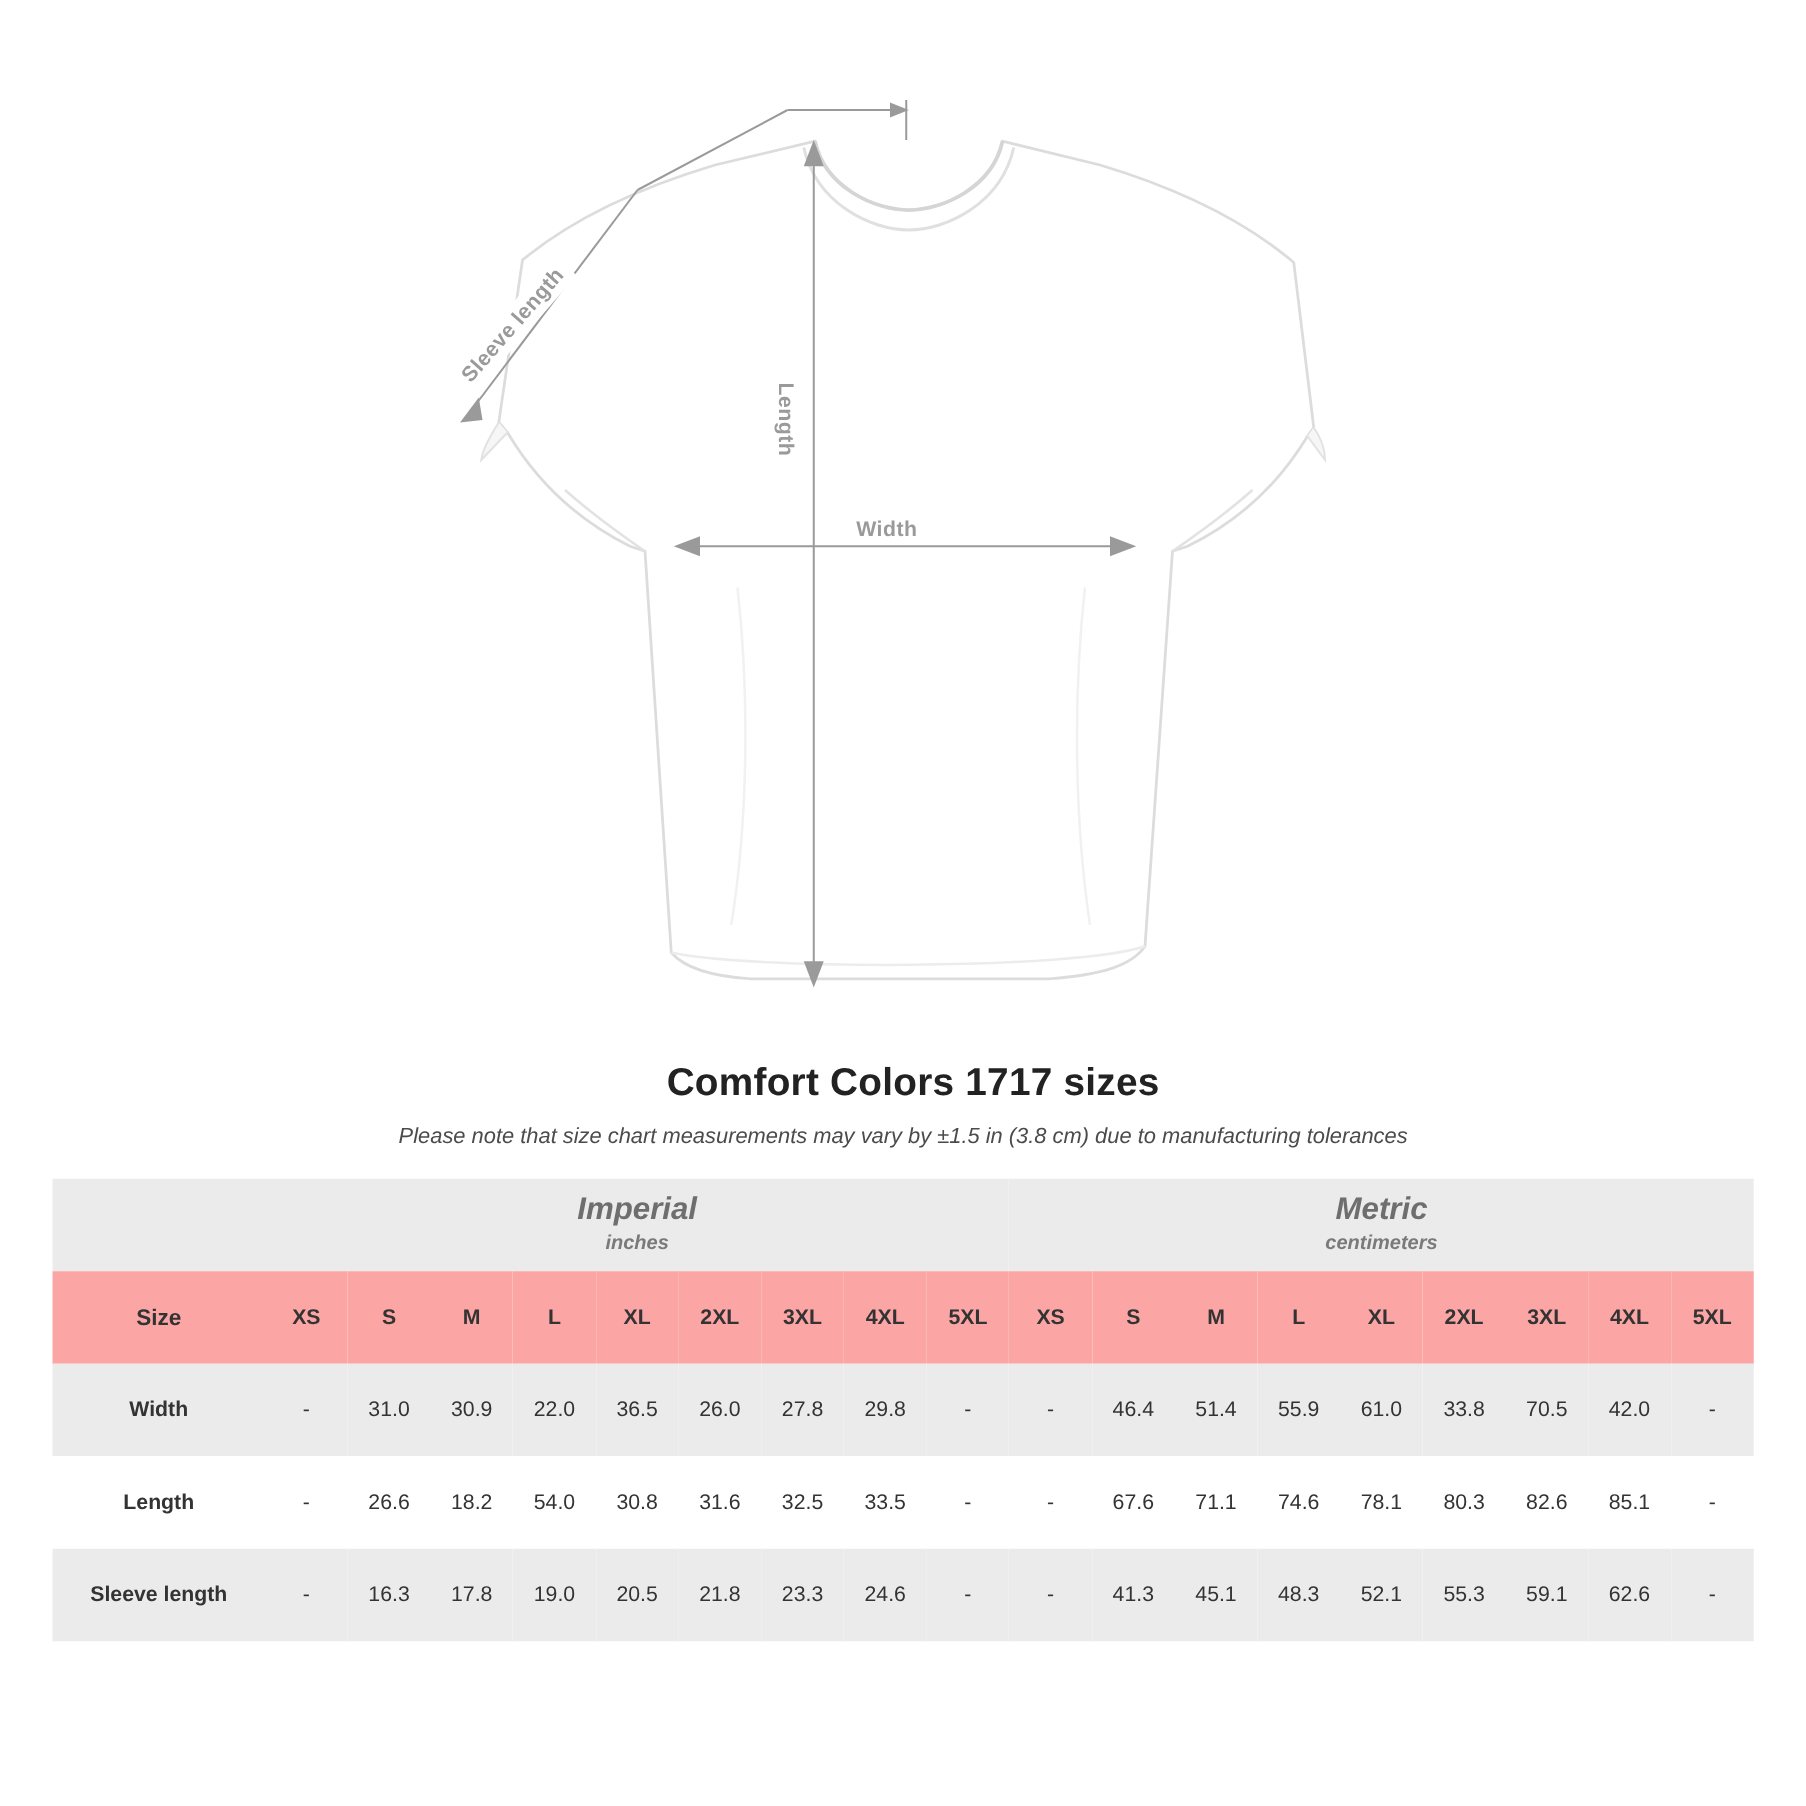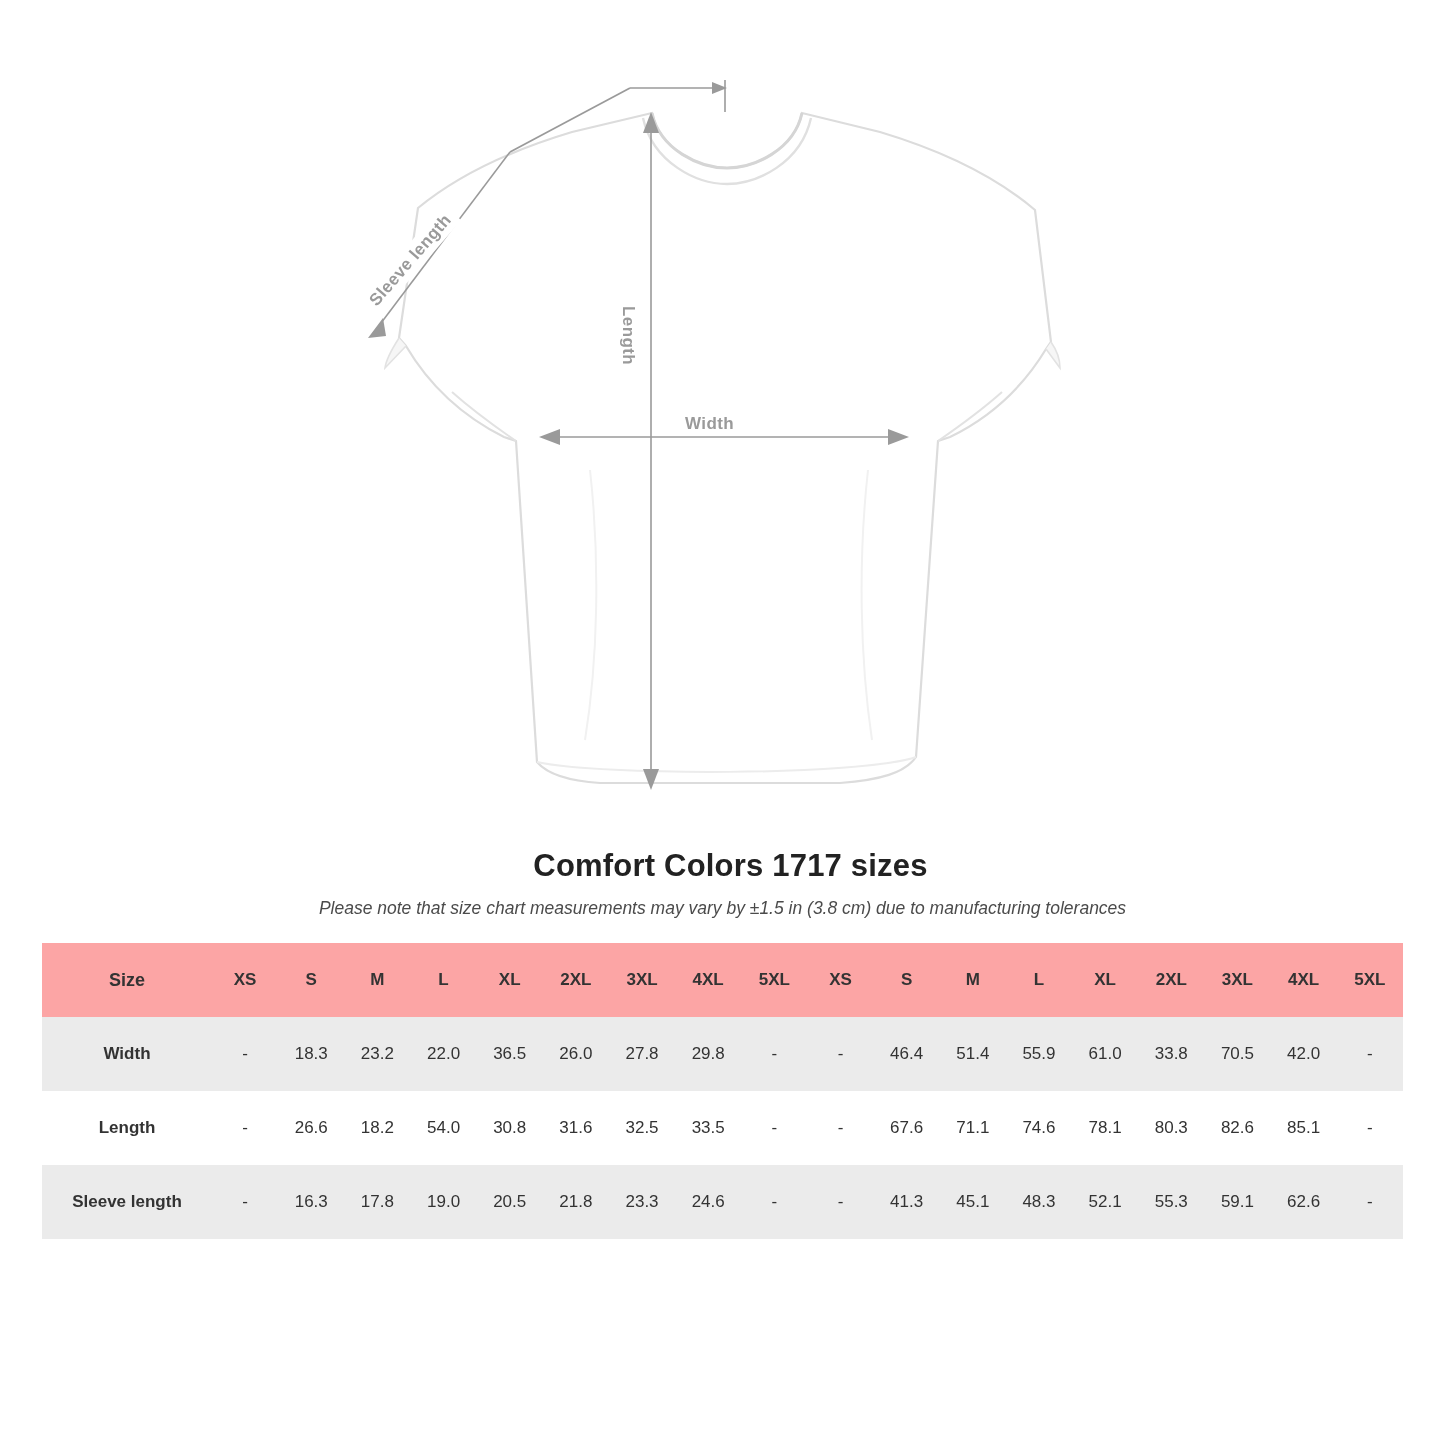--- a/index.html
+++ b/index.html
@@ -214,20 +214,31 @@
   <h1 class="chart-title">Comfort Colors 1717 sizes</h1>
   <p class="chart-note">Please note that size chart measurements may vary by ±1.5 in (3.8 cm) due to manufacturing tolerances</p>
 </div>
 
 <div class="table-wrap">
   <table class="size-table">
     <colgroup>
       <col class="label-col">
     </colgroup>
     <thead>
+      <tr class="unit-row">
+        <th></th>
+        <th colspan="9">
+          <div class="unit-title">Imperial</div>
+          <div class="unit-sub">inches</div>
+        </th>
+        <th colspan="9">
+          <div class="unit-title">Metric</div>
+          <div class="unit-sub">centimeters</div>
+        </th>
+      </tr>
       <tr class="head-row">
         <th class="rowlabel">Size</th>
         <th>XS</th>
         <th>S</th>
         <th>M</th>
         <th>L</th>
         <th>XL</th>
         <th>2XL</th>
         <th>3XL</th>
         <th>4XL</th>
@@ -240,22 +251,22 @@
         <th>2XL</th>
         <th>3XL</th>
         <th>4XL</th>
         <th>5XL</th>
       </tr>
     </thead>
     <tbody>
       <tr class="shaded">
         <td class="rowlabel">Width</td>
         <td>-</td>
-        <td>18.3</td>
-        <td>23.2</td>
+        <td>31.0</td>
+        <td>30.9</td>
         <td>22.0</td>
         <td>36.5</td>
         <td>26.0</td>
         <td>27.8</td>
         <td>29.8</td>
         <td>-</td>
         <td>-</td>
         <td>46.4</td>
         <td>51.4</td>
         <td>55.9</td>

